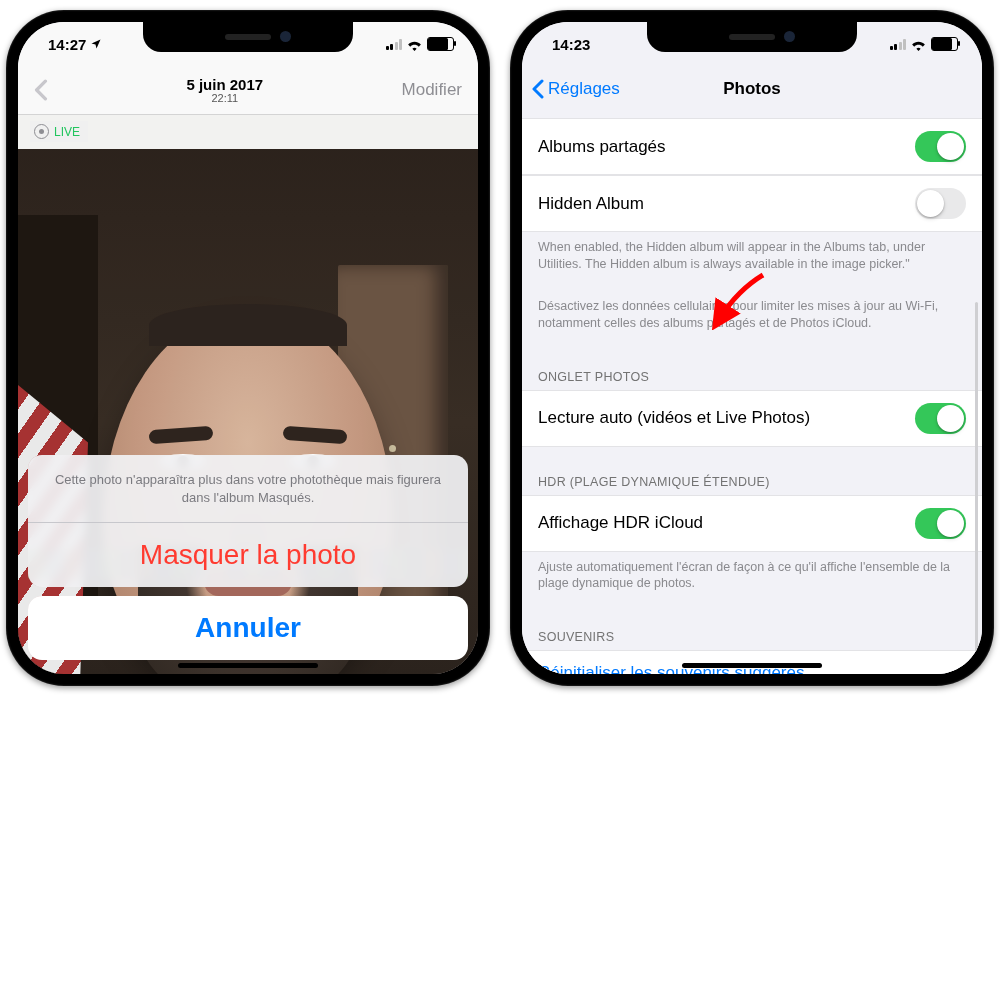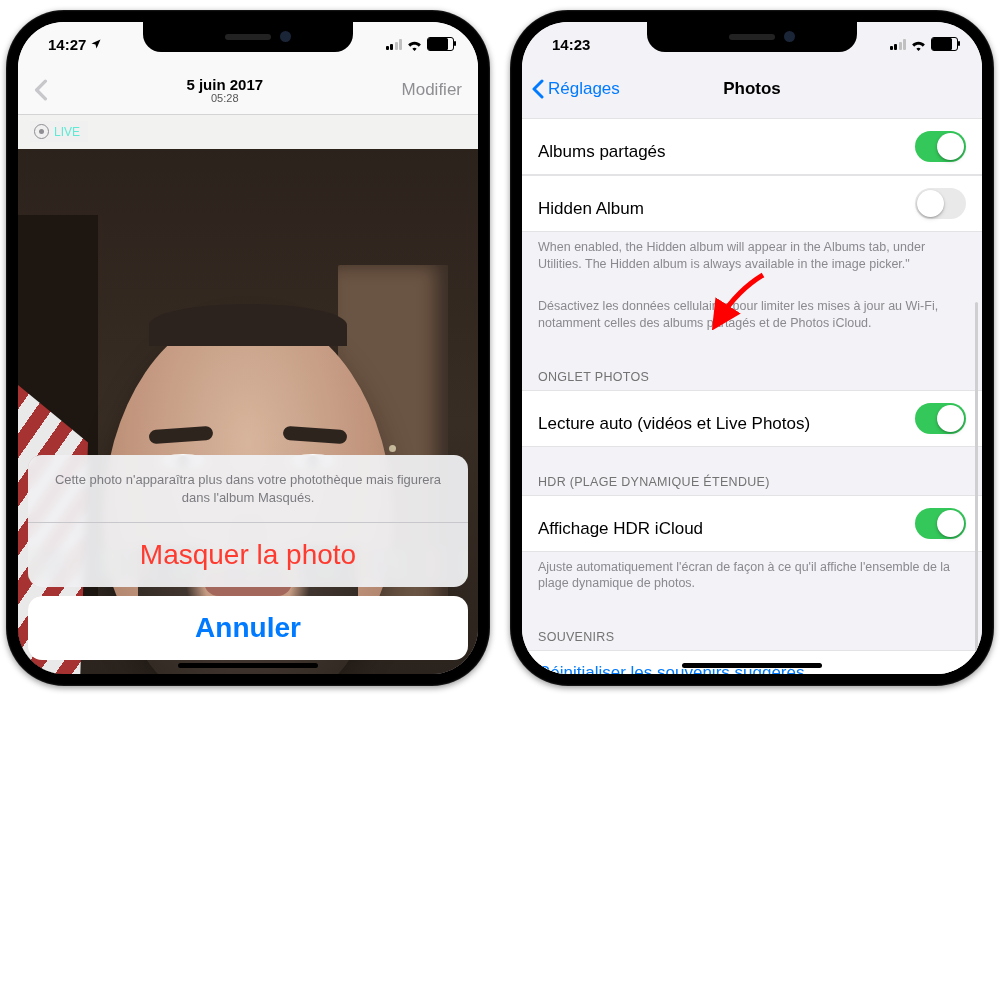--- a/index.html
+++ b/index.html
@@ -115,21 +115,21 @@
 
   
   .photo-area {
     flex:1;
     position:relative;
     background: #3a2e27;
     overflow:hidden;
   }
   .photo-area .live-badge {
     position:absolute; top:6px; left:12px;
-    color:#5eead4;
+    color:#22c55e;
     font-size:12px;
     font-weight:500;
     display:flex; align-items:center; gap:5px;
     z-index:3;
     background: rgba(240,240,240,0.85);
     padding: 3px 8px 3px 4px;
   }
   .photo-area .top-fade {
     position:absolute; top:0; left:0; right:0; height:34px;
     background: #f2f2f0;
@@ -233,21 +233,21 @@
     color:#007aff; font-size:17px;
   }
 
   .settings-body {
     flex:1; overflow:hidden; background:#f2f2f7;
     position:relative;
   }
   .cell {
     background:#fff;
     padding: 12px 16px;
-    display:flex; align-items:flex-end; justify-content:space-between;
+    display:flex; align-items:center; justify-content:space-between;
     border-bottom:0.5px solid #e3e3e6;
     min-height:44px;
     box-sizing:border-box;
   }
   .cell .label { font-size:17px; color:#000;}
   .first-cell { border-top:0.5px solid #e3e3e6;}
   .footer-text {
     font-size:12.5px; color:#8a8a8e;
     padding: 7px 16px 18px 16px;
     line-height:1.35;
@@ -319,21 +319,21 @@
     </div>
 
     <div class="nav-bar">
       <div class="nav-back">
         <svg width="14" height="22" viewBox="0 0 12 20" fill="none" stroke="#c8c7cc" stroke-width="3" stroke-linecap="round" stroke-linejoin="round">
             <polyline points="10,2 2,10 10,18"></polyline>
           </svg>
       </div>
       <div class="nav-title">
         <div class="date">5 juin 2017</div>
-        <div class="time">05:28</div>
+        <div class="time">22:11</div>
       </div>
       <div class="nav-edit">Modifier</div>
     </div>
 
     <div class="photo-area">
       <div class="top-fade"></div>
       <div class="live-badge">
         <span class="ring"></span>
         <span>LIVE</span>
       </div>

